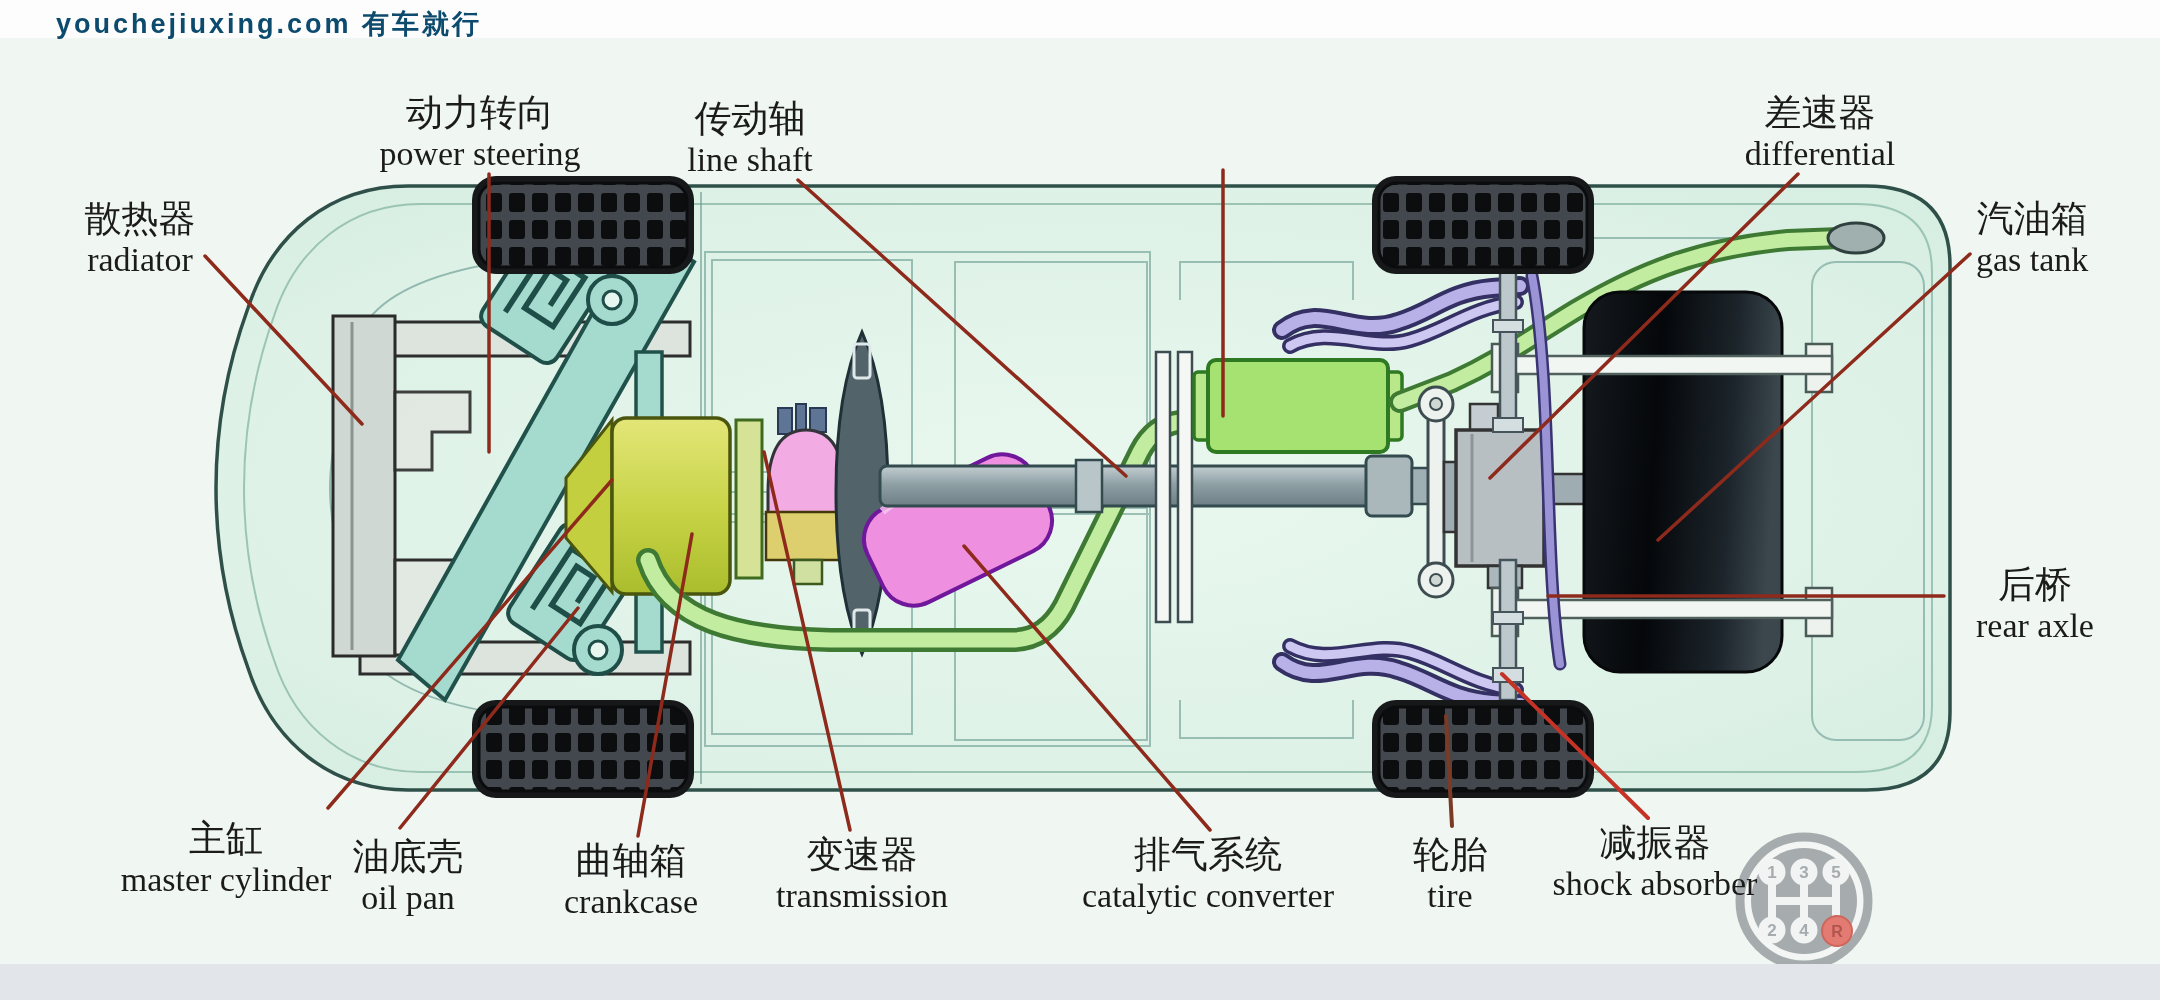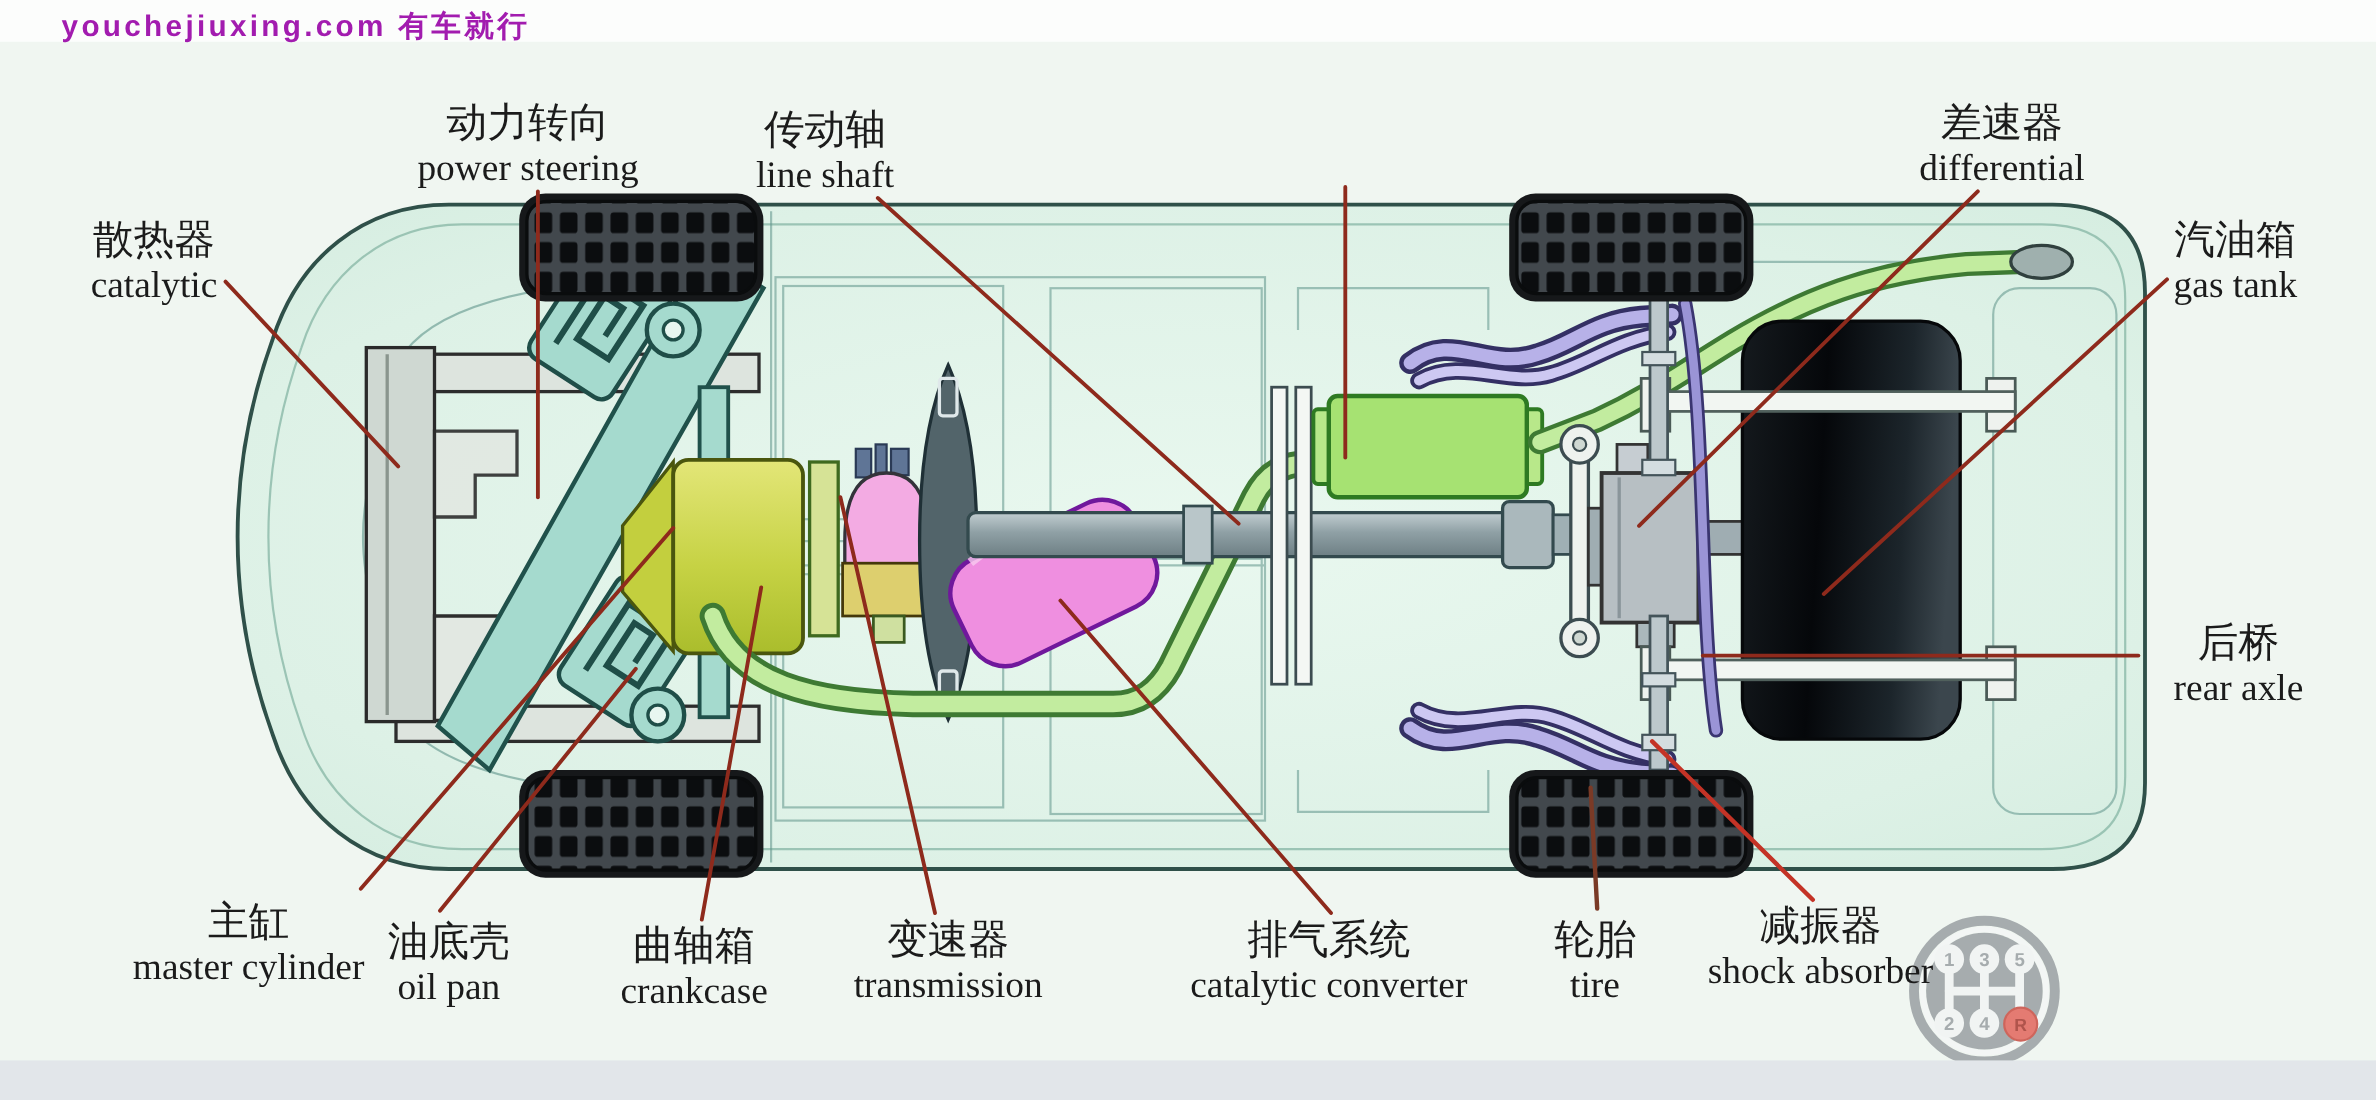--- a/index.html
+++ b/index.html
@@ -6,21 +6,21 @@
   #stage{
     position:relative;width:2160px;height:1000px;overflow:hidden;
     background:#f0f6f1;
     font-family:"Liberation Serif","DejaVu Serif",serif;
   }
   #top-strip{position:absolute;left:0;top:0;width:2160px;height:38px;background:#fcfdfc;}
   #bottom-strip{position:absolute;left:0;bottom:0;width:2160px;height:36px;background:#e2e6ea;}
   #watermark{
     position:absolute;left:56px;top:6px;
     font-family:"Liberation Sans","DejaVu Sans",sans-serif;
-    font-size:27px;font-weight:bold;color:#a21caf;letter-spacing:3px;
+    font-size:27px;font-weight:bold;color:#0c4a6e;letter-spacing:3px;
   }
   #art{position:absolute;left:0;top:0;}
   .label{
     position:absolute;transform:translateX(-50%);text-align:center;
     color:#1b1b1b;white-space:nowrap;z-index:5;
   }
   .label.left{transform:none;text-align:center;}
   .label .zh{font-size:37px;line-height:1.15;}
   .label .en{font-size:34px;line-height:1.12;}
 </style>
@@ -273,21 +273,21 @@
       <text x="1772" y="936" font-size="17" fill="#9aa0a3">2</text>
       <text x="1804" y="936" font-size="17" fill="#9aa0a3">4</text>
       <text x="1837" y="937" font-size="16" fill="#a63830">R</text>
     </g>
   </svg>
 
   <div id="watermark">youchejiuxing.com 有车就行</div>
 
   <div class="label" style="left:140px;top:198px">
     <div class="zh">散热器</div>
-    <div class="en">catalytic</div>
+    <div class="en">radiator</div>
   </div>
   <div class="label" style="left:480px;top:92px">
     <div class="zh">动力转向</div>
     <div class="en">power steering</div>
   </div>
   <div class="label" style="left:750px;top:98px">
     <div class="zh">传动轴</div>
     <div class="en">line shaft</div>
   </div>
   <div class="label" style="left:1820px;top:92px">

